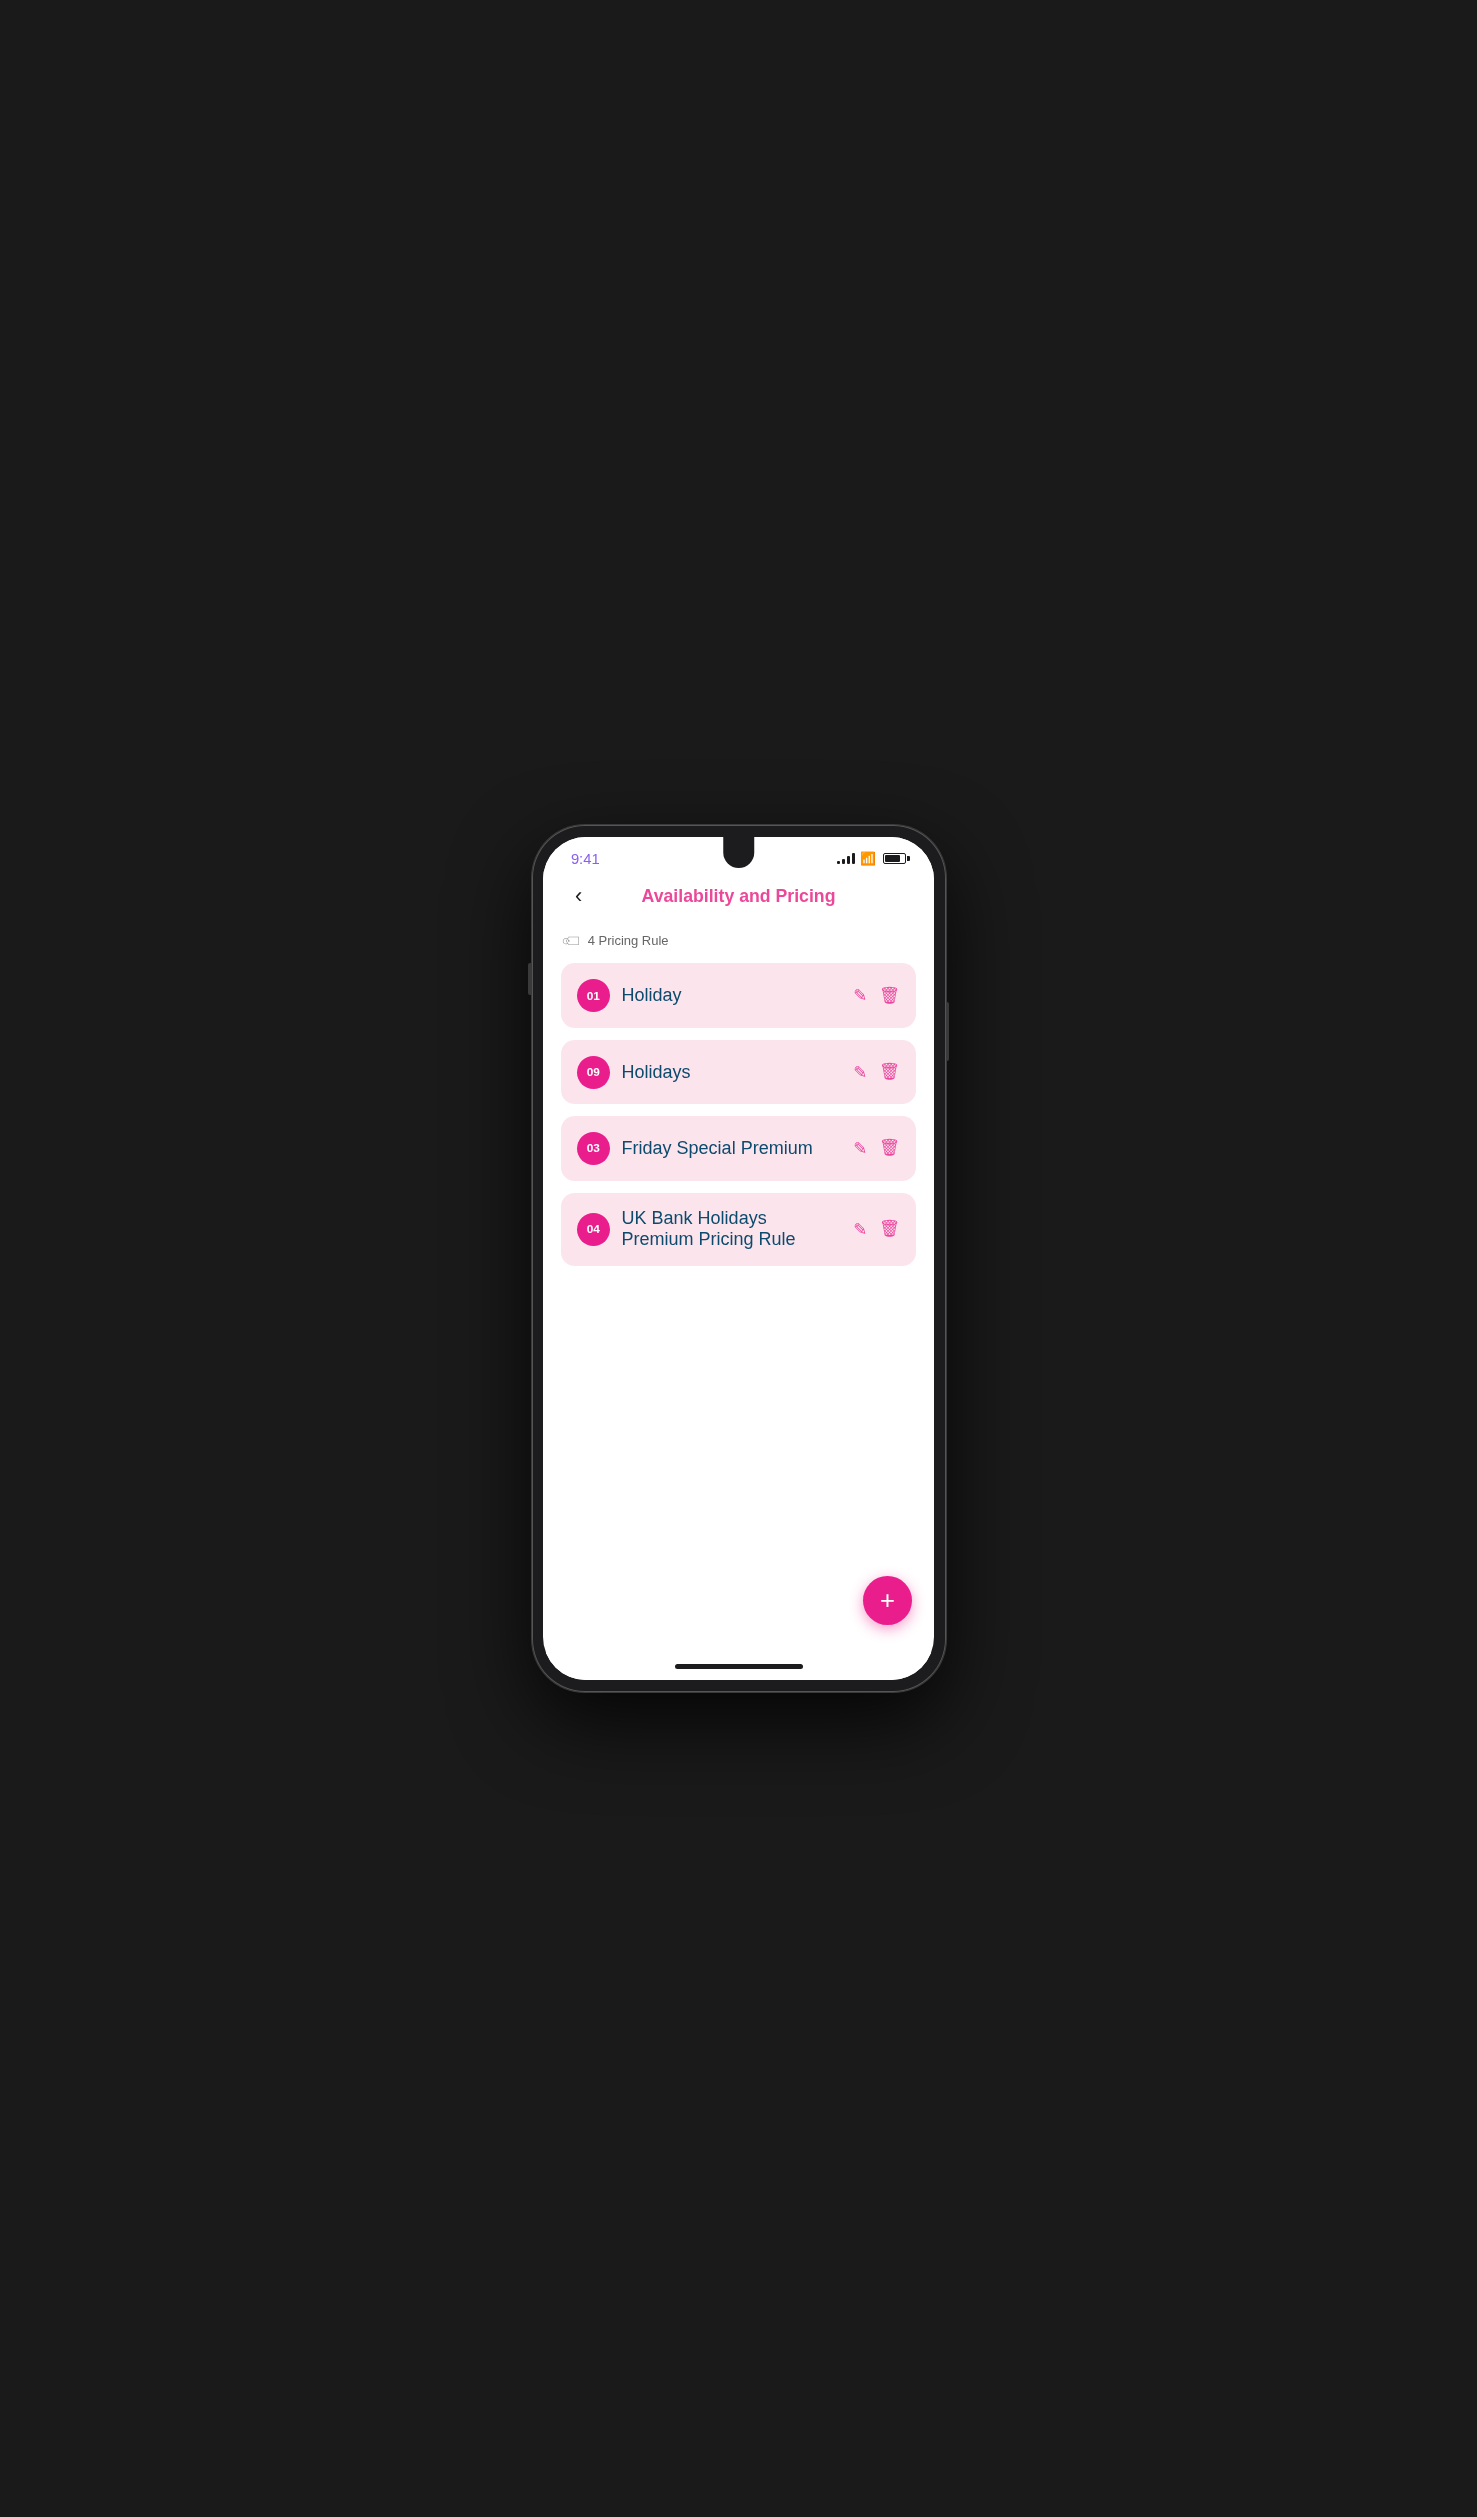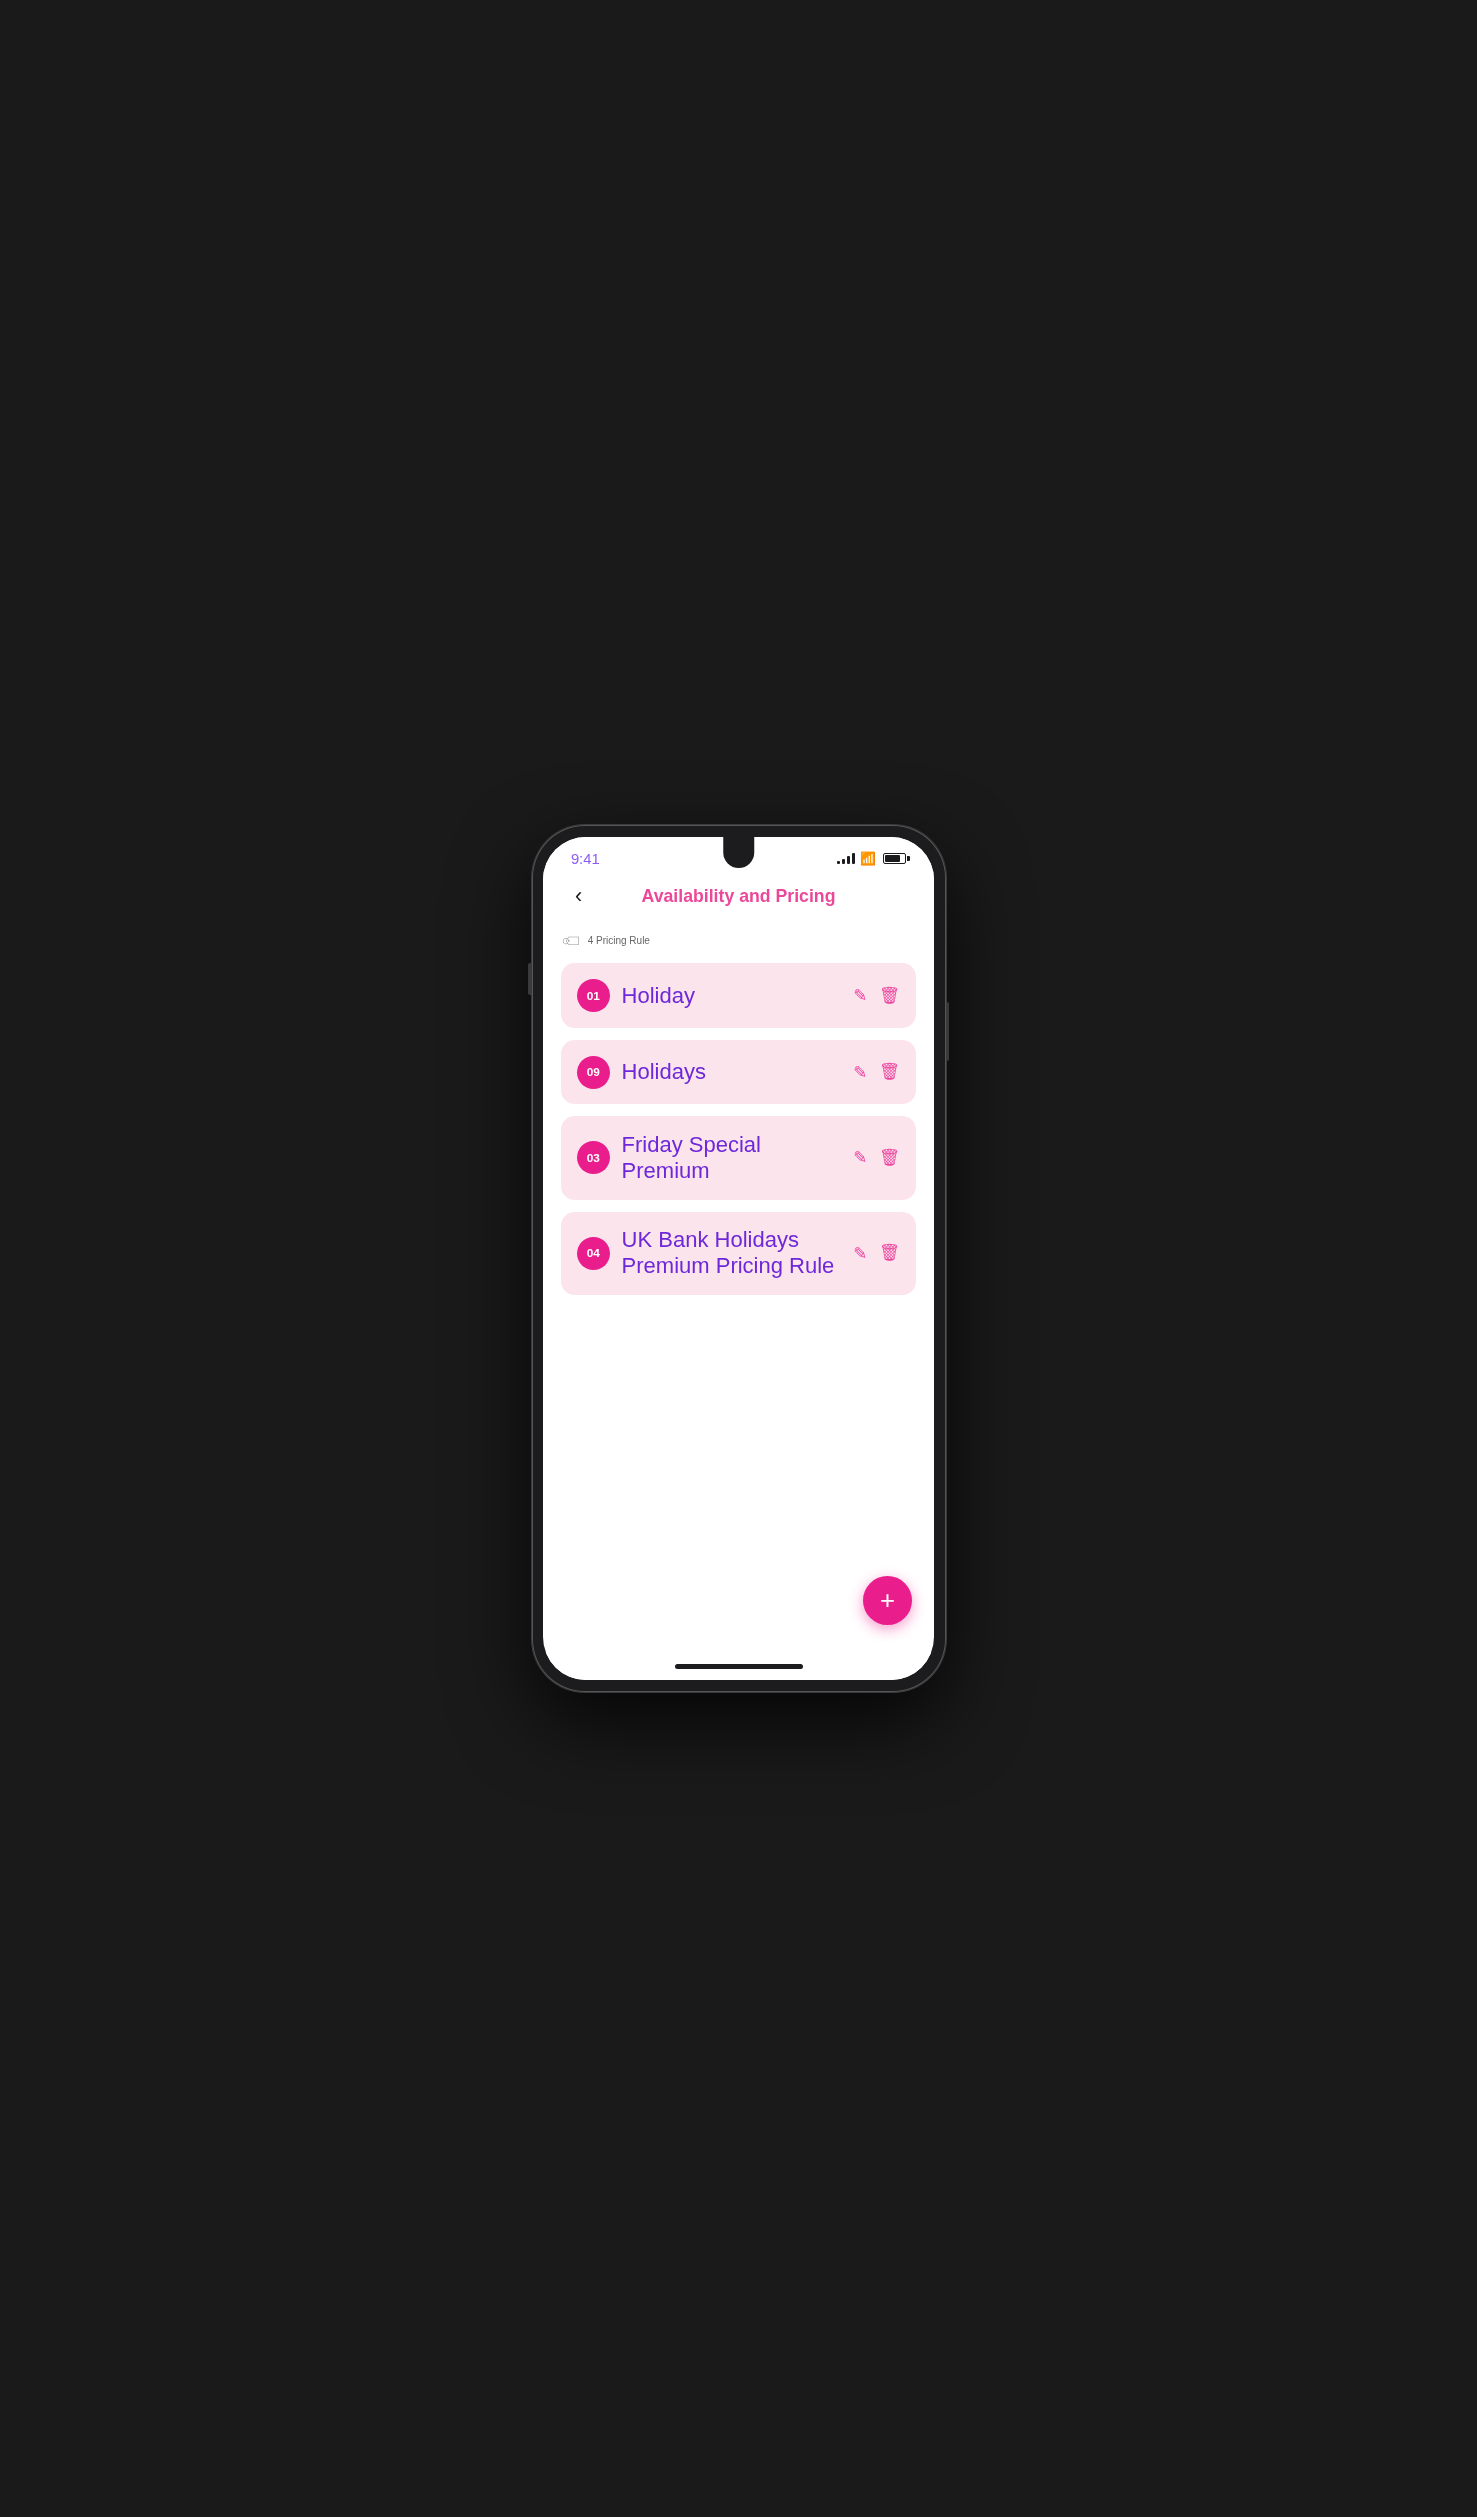--- a/index.html
+++ b/index.html
@@ -182,21 +182,21 @@
     }
 
     .tag-icon {
       font-size: 14.8px;
       color: #999;
       transform: rotate(-45deg);
       display: inline-block;
     }
 
     .rule-count-text {
-      font-size: 10px;
+      font-size: 13px;
       color: #666;
     }
 
     
     .rule-card {
       background: #fce4ec;
       border-radius: 13.8px;
       padding: 15.8px 15.8px;
       margin-bottom: 11.8px;
       display: flex;
@@ -218,23 +218,23 @@
     }
 
     .rule-number-text {
       font-size: 11.8px;
       font-weight: 700;
       color: #fff;
     }
 
     .rule-label {
       flex: 1;
-      font-size: 22px;
+      font-size: 18px;
       font-weight: 500;
-      color: #6d28d9;
+      color: #0c4a6e;
     }
 
     .rule-actions {
       display: flex;
       align-items: center;
       gap: 11.8px;
       flex-shrink: 0;
     }
 
     .action-icon {

